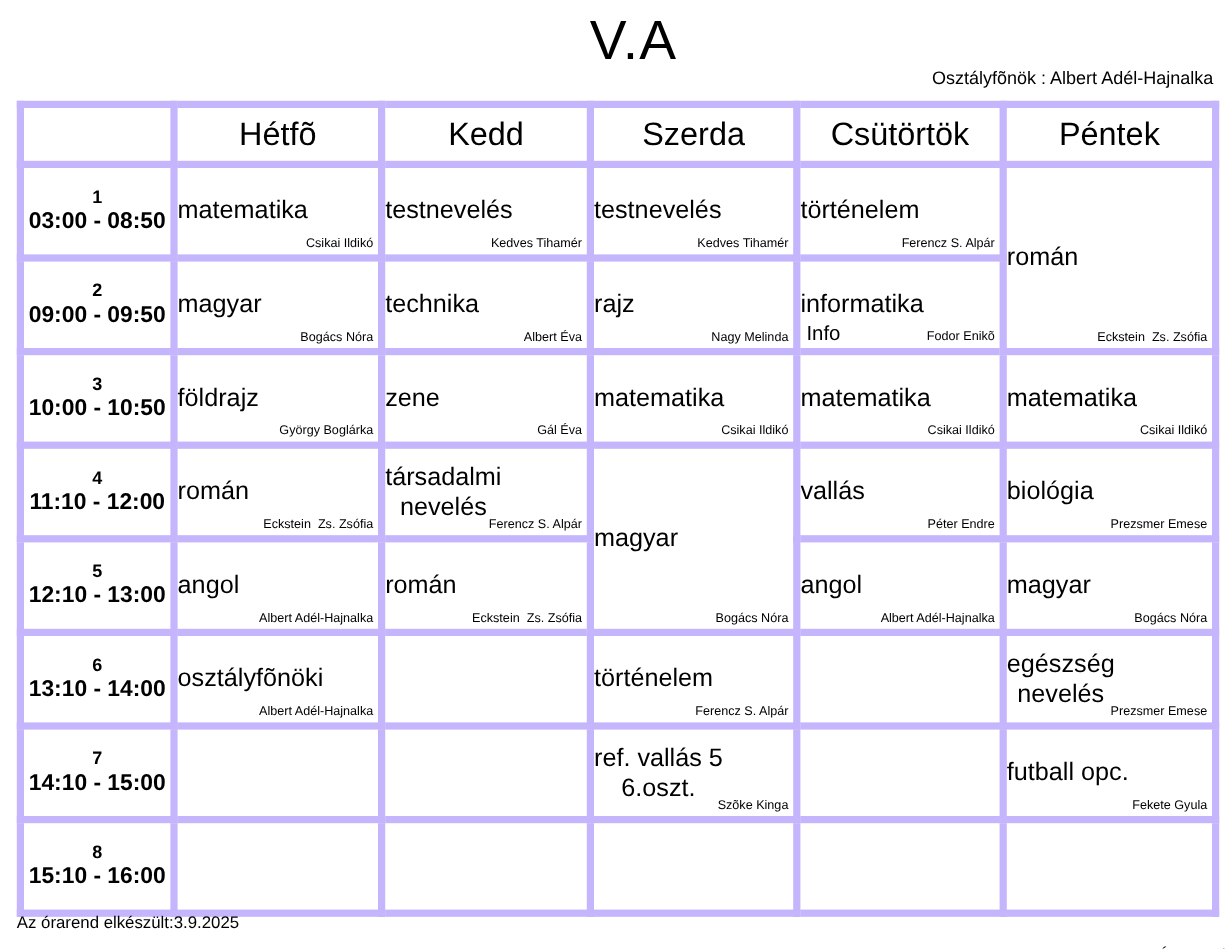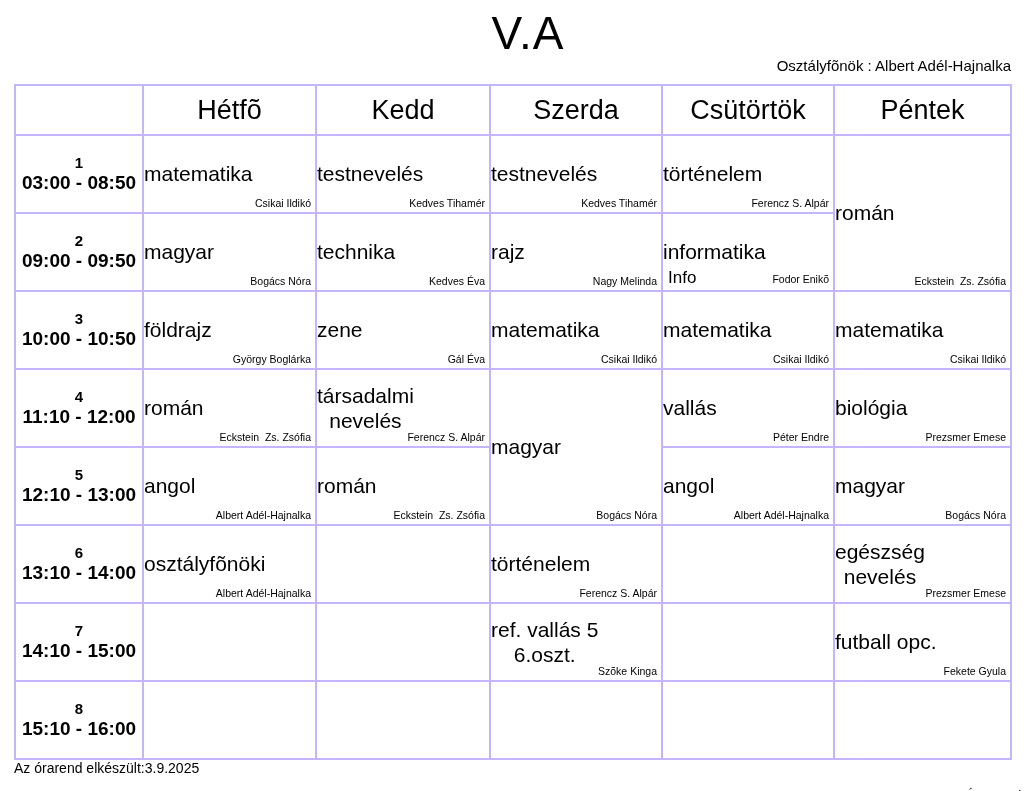--- a/index.html
+++ b/index.html
@@ -14,21 +14,21 @@
   }
   .owner-label {
     position:absolute; top:57px; right:13px; font-size:15px;
   }
   .tt-wrap { position:absolute; top:84px; left:14px; }
   table.timetable {
     border-collapse:collapse; table-layout:fixed; width:996px;
     border:2px solid #000; background:#fff;
   }
   table.timetable td, table.timetable th {
-    border:2px solid #c4b5fd; padding:0; vertical-align:middle;
+    border:6px solid #c4b5fd; padding:0; vertical-align:middle;
     overflow:hidden;
   }
   tr.day-row { height:50px; }
   tr.period-row { height:78px; }
   th.day-head { font-weight:normal; font-size:27px; text-align:center; }
   td.period-cell { text-align:center; }
   .period-num { font-size:15px; font-weight:bold; line-height:1.3; }
   .period-time { font-size:19px; font-weight:bold; line-height:1.2; }
   td.lesson-td { position:relative; }
   .lesson {
@@ -136,21 +136,21 @@
       <div class="subject">magyar</div>
       <div class="meta">
                 <span class="teacher">Bogács Nóra</span>
               </div>
     </div>
           </td>
     <td class="lesson-td">
             <div class="lesson">
       <div class="subject">technika</div>
       <div class="meta">
-                <span class="teacher">Kedves Éva</span>
+                <span class="teacher">Albert Éva</span>
               </div>
     </div>
           </td>
     <td class="lesson-td">
             <div class="lesson">
       <div class="subject">rajz</div>
       <div class="meta">
                 <span class="teacher">Nagy Melinda</span>
               </div>
     </div>

